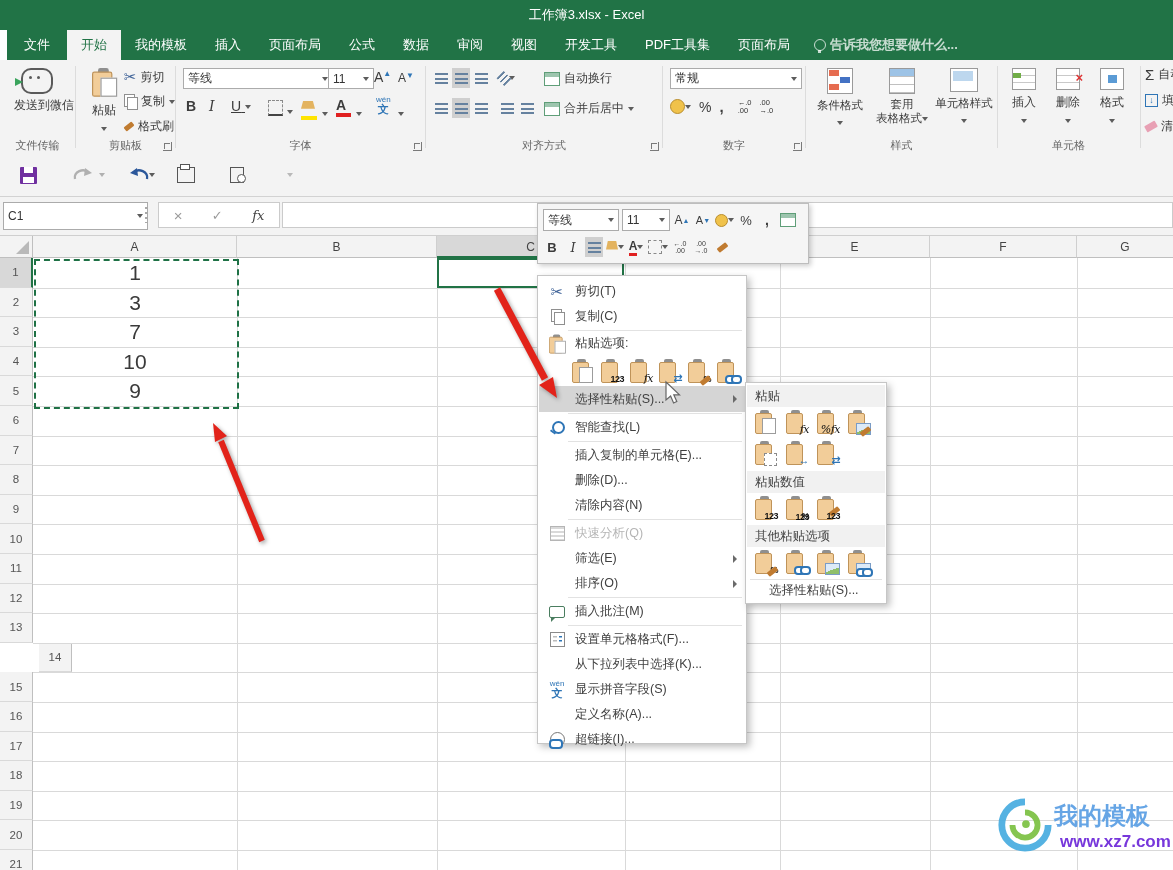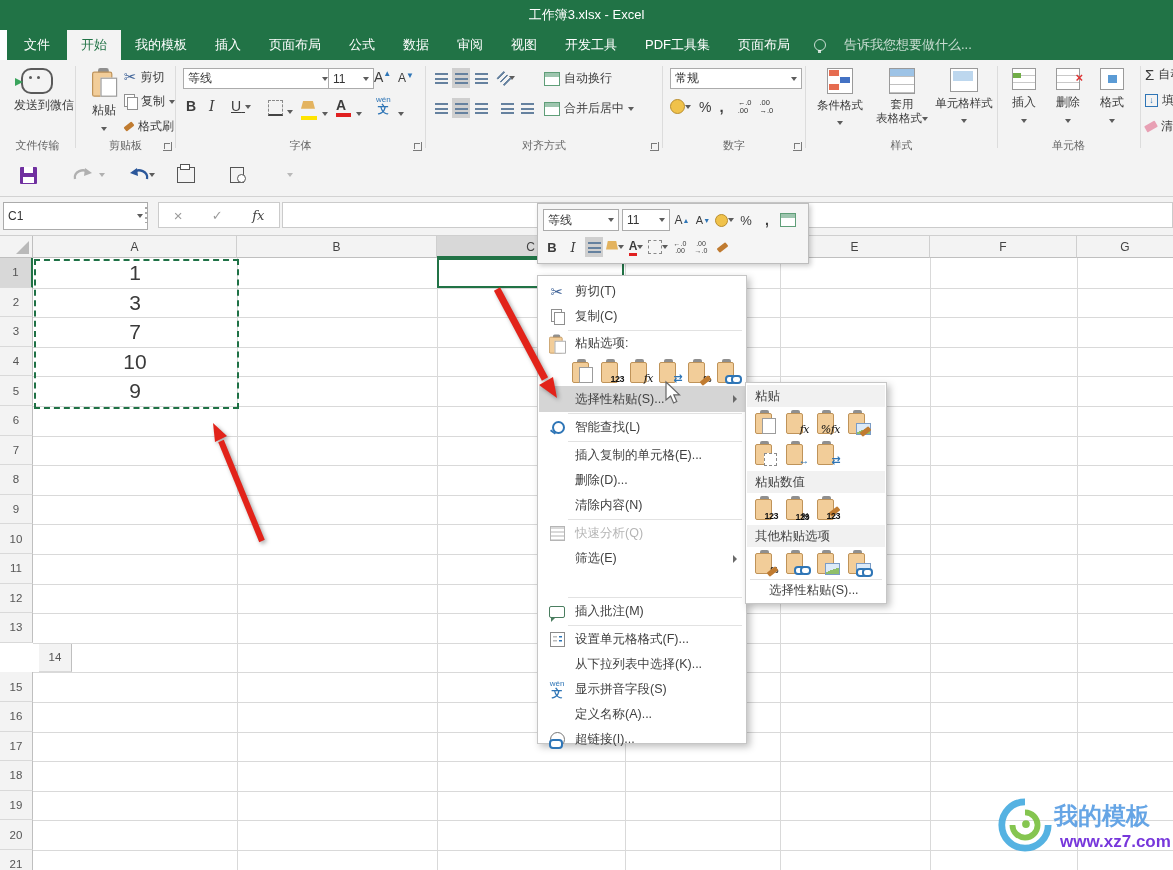--- a/index.html
+++ b/index.html
@@ -6,21 +6,21 @@
   #app{position:relative;width:1173px;height:870px;background:#fff;overflow:hidden;
        font-family:"Liberation Sans","DejaVu Sans",sans-serif;color:#262626;}
   .abs{position:absolute;}
   
   #titlebar{left:0;top:0;width:1173px;height:30px;background:#217346;}
   #title{width:100%;text-align:center;line-height:30px;color:#fff;font-size:13px;}
   #tabrow{left:7px;top:30px;width:1173px;height:30px;background:#217346;display:flex;align-items:flex-end;}
   .tab{height:30px;line-height:30px;padding:0 14px;font-size:13px;color:#fff;white-space:nowrap;cursor:default;}
   .tab.filetab{padding:0 17px;}
   .tab.active{background:#f3f3f3;color:#217346;}
-  .tellme{display:flex;align-items:center;height:30px;color:rgba(255,255,255,.75);font-size:13px;gap:18px;padding-left:10px;}
+  .tellme{display:flex;align-items:center;height:30px;color:rgba(255,255,255,.75);font-size:13px;gap:4px;padding-left:10px;font-weight:bold;}
   .bulb{width:10px;height:10px;border:1.5px solid rgba(255,255,255,.75);border-radius:50%;position:relative;}
   .bulb:after{content:"";position:absolute;left:3px;top:10px;width:3px;height:3px;background:rgba(255,255,255,.75);}
   
   #ribbon{left:0;top:60px;width:1173px;height:96px;background:#f3f3f3;border-bottom:1px solid #d2d2d2;}
   .rgroup{position:absolute;top:0;height:95px;}
   .gsep{position:absolute;top:6px;width:1px;height:82px;background:#dcdcdc;}
   .glabel{position:absolute;bottom:2px;left:0;width:100%;text-align:center;font-size:11px;color:#666;white-space:nowrap;}
   .launcher{position:absolute;right:3px;bottom:4px;width:8px;height:8px;border-right:1px solid #7a7a7a;border-bottom:1px solid #7a7a7a;}
   .launcher:before{content:"";position:absolute;left:1px;top:1px;width:5px;height:5px;border-left:1px solid #7a7a7a;border-top:1px solid #7a7a7a;}
   .caret{display:inline-block;width:0;height:0;border-left:3px solid transparent;border-right:3px solid transparent;border-top:4px solid #5c5c5c;vertical-align:middle;}
@@ -633,20 +633,25 @@
       <span class="ic">
           <span class="qa-ic"></span>
         </span>
       <span class="lbl">快速分析(Q)</span>
     </div>
     <div class="mi" style="top:270px;">
       <span class="ic"></span>
         <span class="lbl">筛选(E)</span>
         <span class="sub"></span>
     </div>
+    <div class="mi" style="top:295px;">
+      <span class="ic"></span>
+        <span class="lbl">排序(O)</span>
+        <span class="sub"></span>
+    </div>
     <div class="msep" style="top:321px;"></div>
     <div class="mi" style="top:323px;">
       <span class="ic">
           <span class="bubble"></span>
         </span>
       <span class="lbl">插入批注(M)</span>
     </div>
     <div class="msep" style="top:349px;"></div>
     <div class="mi" style="top:351px;">
       <span class="ic">

